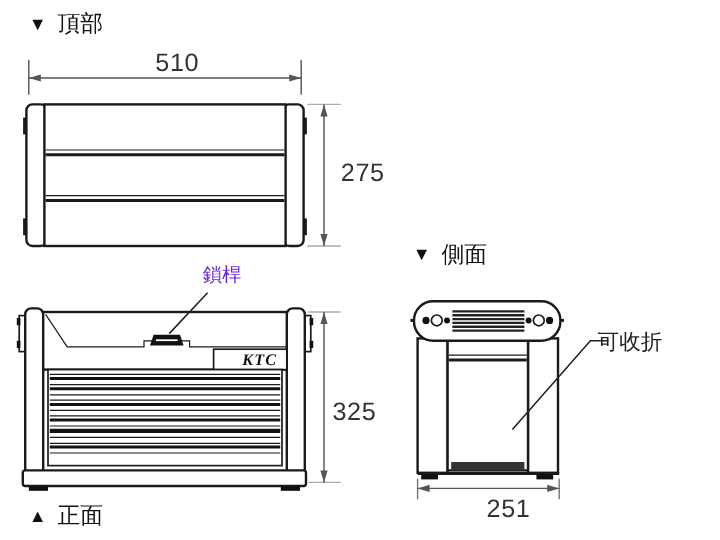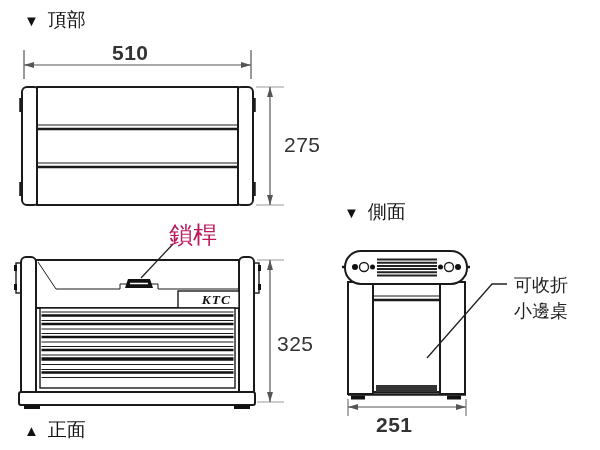--- a/index.html
+++ b/index.html
@@ -19,25 +19,25 @@
   .arr{fill:#555555;stroke:none;}
   .blk{fill:#111111;stroke:none;}
   .blk2{fill:#333333;stroke:none;}
   .lead{stroke:#222222;stroke-width:1.3;fill:none;}
   .gr{stroke:#222222;stroke-width:2;fill:none;}
   
   .t{position:absolute;color:#222;white-space:nowrap;}
   .title{font-size:19px;color:#111;display:flex;align-items:center;gap:9px;}
   .title .tri{font-size:15px;line-height:1;}
   .dimtxt{font-size:21px;color:#333;letter-spacing:0.5px;}
-  .lbl{font-size:24px;color:#be185d;}
+  .lbl{font-size:16px;color:#6d28d9;}
   .lbl2{font-size:18px;color:#222;line-height:26px;}
   .logo{font-family:"Liberation Serif","DejaVu Serif",serif;font-style:italic;font-weight:bold;
         font-size:13.5px;color:#111;letter-spacing:1px;text-align:center;}
-  .ctr{text-align:left;font-weight:bold;}
+  .ctr{text-align:right;}
 </style>
 </head>
 <body>
 
 <div class="canvas">
 
   <svg width="600" height="450" viewBox="0 0 600 450">
 
     <g>
       <line x1="20.5" y1="98" x2="20.5" y2="112" class="l2"></line>
@@ -181,25 +181,24 @@
 
   <div class="t logo" style="left:178px;top:292px;width:77px;">KTC</div>
 
   <div class="t dimtxt" style="left:277px;top:332px;">325</div>
 
   <div class="t title" style="left:344px;top:199px;">
     <span class="tri">▼</span>
     <span>側面</span>
   </div>
 
-  <div class="t lbl2" style="left:514px;top:272px;">
+  <div class="t lbl2" style="left:498px;top:272px;">
     <div>可收折</div>
-    <div>小邊桌</div>
-  </div>
-
-  <div class="t dimtxt ctr" style="left:376px;top:413px;width:54px;">251</div>
+  </div>
+
+  <div class="t dimtxt ctr" style="left:388px;top:413px;width:54px;">251</div>
 
   <div class="t title" style="left:24px;top:417px;">
     <span class="tri">▲</span>
     <span>正面</span>
   </div>
 
 </div>
 
 </body></html>

